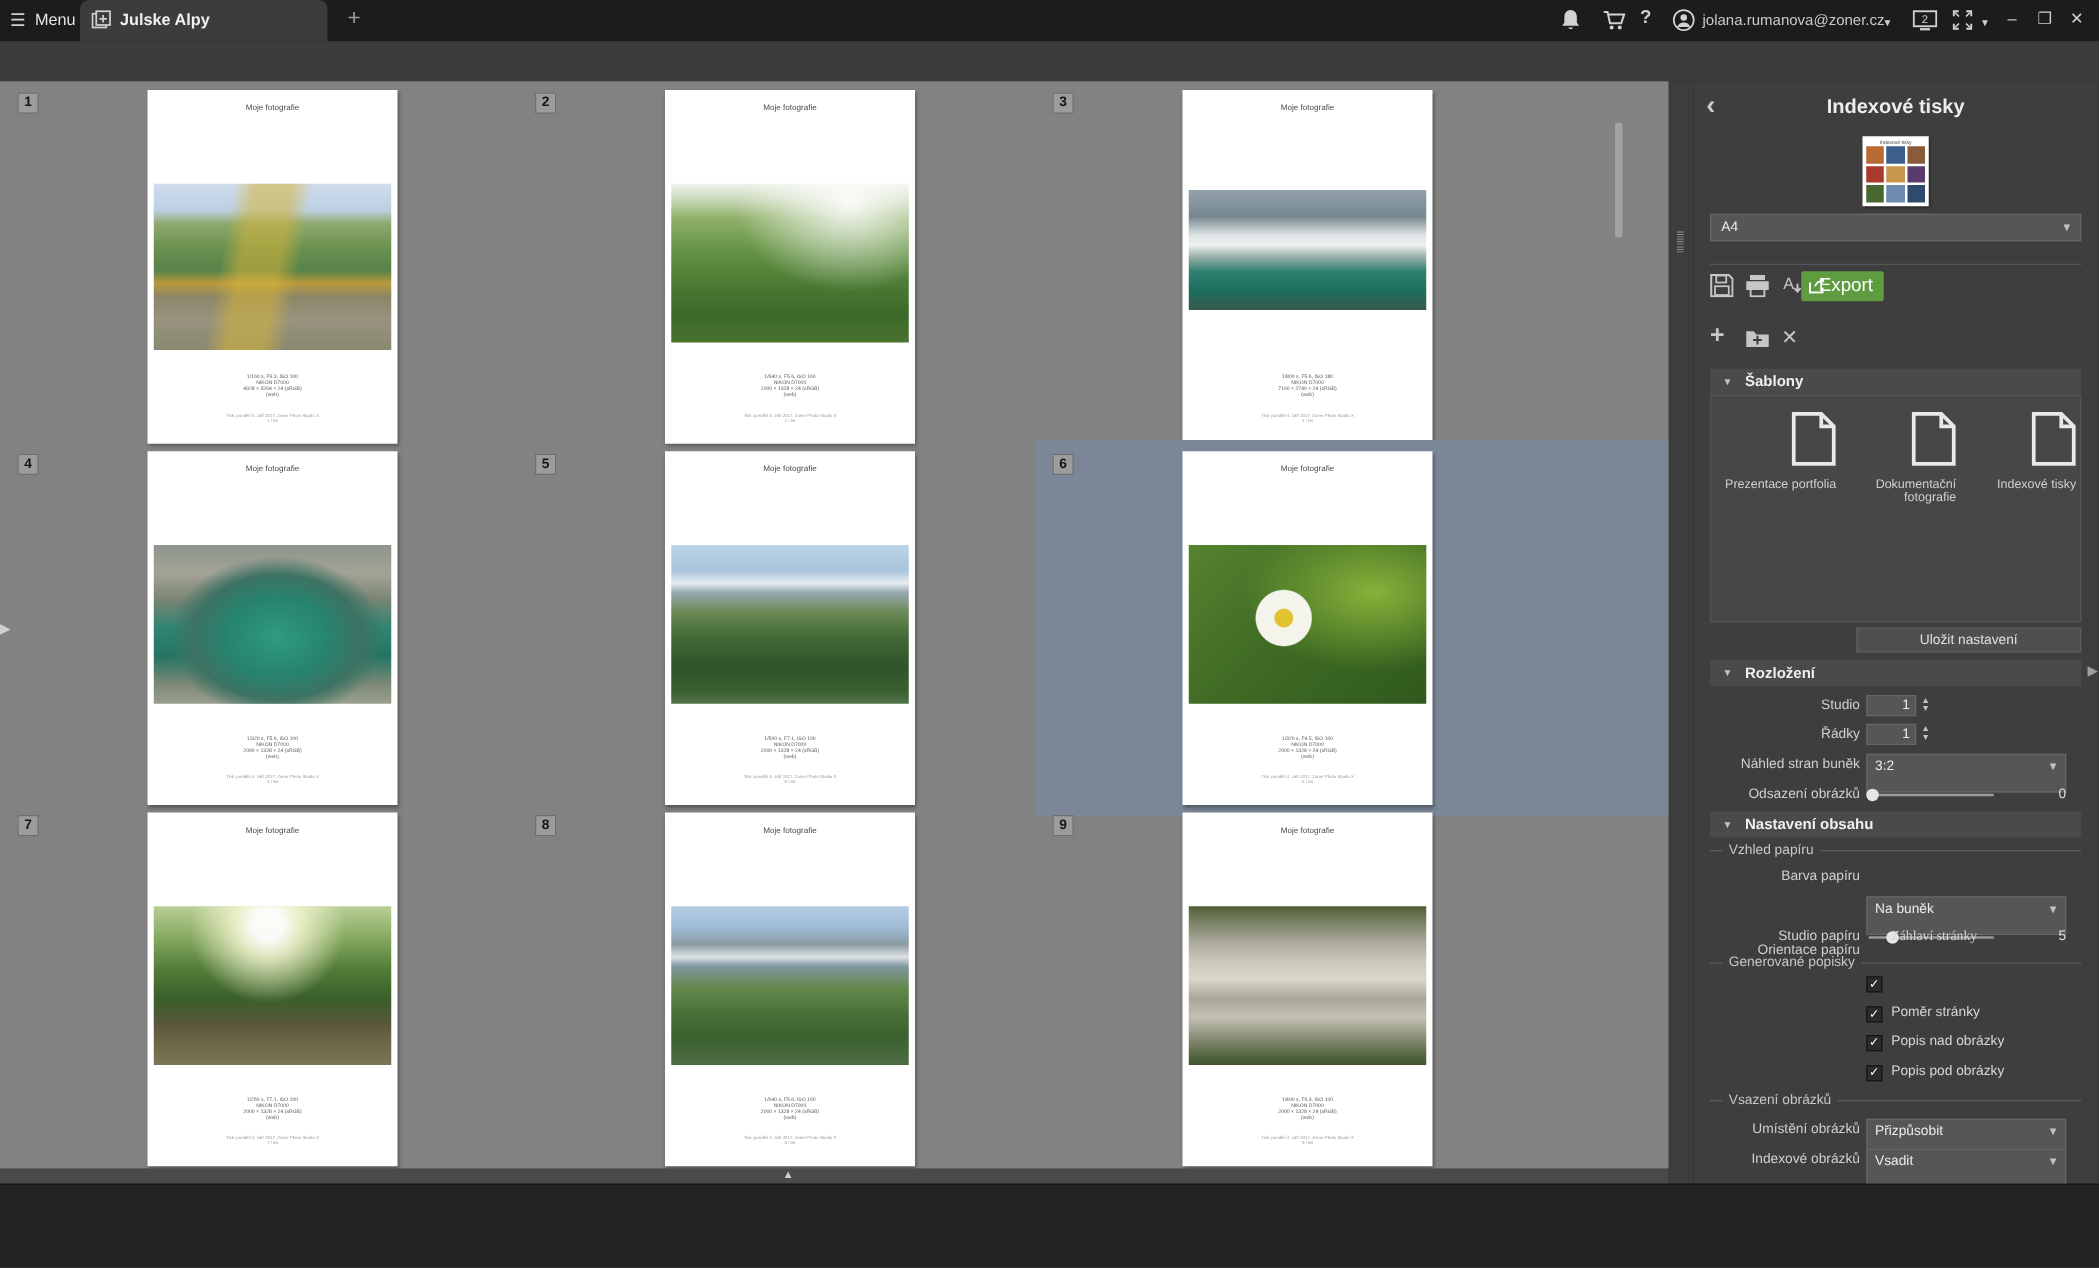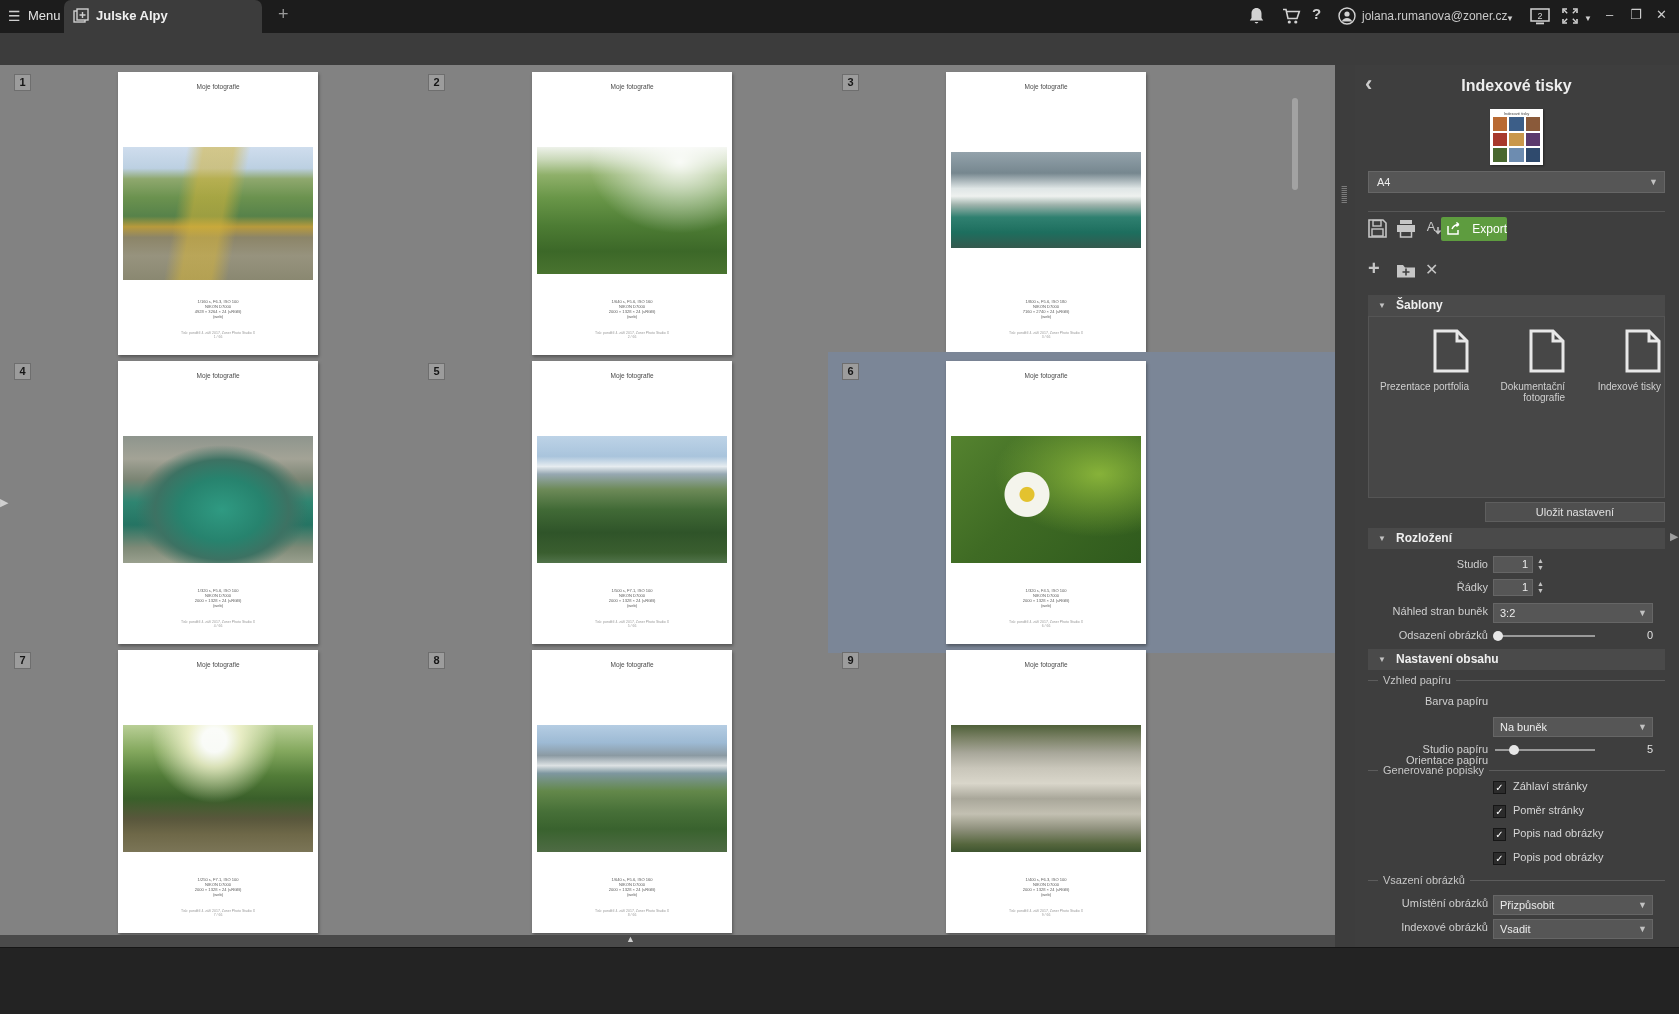--- a/index.html
+++ b/index.html
@@ -88,35 +88,35 @@
     box-shadow:1px 1px 2px rgba(0,0,0,.4); padding:8px 3px 3px 3px; }
   #preview-title { position:absolute; top:2px; left:0; width:100%; text-align:center; font-size:4px; color:#444; }
   #preview-grid { display:grid; grid-template-columns:repeat(3,1fr); gap:2px; width:100%; height:100%; }
   #preview-grid div { width:100%; height:100%; }
   .pselect { position:absolute; left:13px; width:297px; height:22px; background:#565656; border:1px solid #666;
     font-size:11px; line-height:20px; color:#ececec; padding-left:8px; }
   .pselect .car { position:absolute; right:6px; top:0px; color:#c2c2c2; font-size:9px; }
   #panel-hr { position:absolute; left:13px; top:146px; width:297px; border-top:1px solid #575757; }
   .pico { position:absolute; color:#c6c6c6; }
   #export-btn { position:absolute; left:86px; top:152px; width:66px; height:24px; background:#5e9c3f;
-    color:#ffffff; font-size:12px; line-height:24px; text-align:right; padding-left:14px; border-radius:2px; }
+    color:#ffffff; font-size:15px; line-height:24px; text-align:left; padding-left:14px; border-radius:2px; }
   #export-btn svg { position:absolute; left:6px; top:5px; }
   .strip { position:absolute; left:13px; width:297px; height:21px; background:#4a4a4a; color:#efefef;
     font-size:12px; font-weight:bold; line-height:21px; padding-left:28px; }
   .strip .car { position:absolute; left:10px; top:0; font-size:8px; color:#c2c2c2; font-weight:normal; }
   #tmpl-box { position:absolute; left:13px; top:251px; width:297px; height:182px; background:#474747; border:1px solid #555; }
   .tmpl-item { position:absolute; top:12px; width:92px; text-align:right; }
   .tmpl-item .lbl { margin-top:4px; font-size:10px; color:#cfcfcf; line-height:11px; }
   #save-settings { position:absolute; left:130px; top:437px; width:180px; height:20px; background:#4f4f4f;
     border:1px solid #5e5e5e; color:#e0e0e0; font-size:11px; text-align:center; line-height:18px; }
   .prow-label { position:absolute; left:13px; width:120px; text-align:right; font-size:11px; color:#cfcfcf; }
   .numbox { position:absolute; left:138px; width:40px; height:17px; background:#565656; border:1px solid #666;
     color:#ececec; font-size:11px; line-height:15px; text-align:right; padding-right:4px; }
   .spin { position:absolute; left:182px; font-size:7px; color:#c2c2c2; line-height:7px; }
-  .ddl { position:absolute; left:138px; width:160px; height:20px; background:#565656; border:1px solid #666;
+  .ddl { position:absolute; left:138px; width:160px; height:31px; background:#565656; border:1px solid #666;
     font-size:11px; line-height:18px; color:#ececec; padding-left:6px; }
   .ddl .car { position:absolute; right:5px; top:0; color:#c2c2c2; font-size:9px; }
   .ptrack { position:absolute; left:140px; width:100px; height:2px; background:#9a9a9a; }
   .pthumb { position:absolute; top:-4px; width:10px; height:10px; border-radius:50%; background:#e6e6e6; }
   .pval { position:absolute; left:276px; width:22px; text-align:right; font-size:11px; color:#e0e0e0; }
   .pgroup { position:absolute; left:13px; width:297px; display:flex; align-items:center; font-size:11px; color:#c7c7c7; }
   .pgroup:before { content:""; width:10px; border-top:1px solid #5c5c5c; margin-right:5px; }
   .pgroup:after { content:""; flex:1; border-top:1px solid #5c5c5c; margin-left:5px; }
   .chk { position:absolute; left:138px; width:13px; height:13px; background:#2b2b2b; border:1px solid #161616;
     color:#ffffff; font-size:10px; line-height:12px; text-align:center; font-weight:bold; }
@@ -534,21 +534,21 @@
   </div>
 
   <span class="prow-label" style="top:856px">Indexové obrázků</span>
   <div class="ddl" style="top:854px">
     <span>Vsadit</span>
     <span class="car">▼</span>
   </div>
 
   <span id="panel-handle">▶</span>
 <div class="chk" style="top: 716px;">✓</div>
-    <span class="chk-lbl" style="top: 715px;">Záhlaví stránky</span>
+    <span class="chk-lbl" style="top: 678px; font-family: Liberation Serif, serif;">Záhlaví stránky</span>
     <div class="chk" style="top: 739.5px;">✓</div>
     <span class="chk-lbl" style="top: 738.5px;">Poměr stránky</span>
     <div class="chk" style="top: 763px;">✓</div>
     <span class="chk-lbl" style="top: 762px;">Popis nad obrázky</span>
     <div class="chk" style="top: 786.5px;">✓</div>
     <span class="chk-lbl" style="top: 785.5px;">Popis pod obrázky</span>
   </div>
 
 <div id="bottombar"></div>
 

